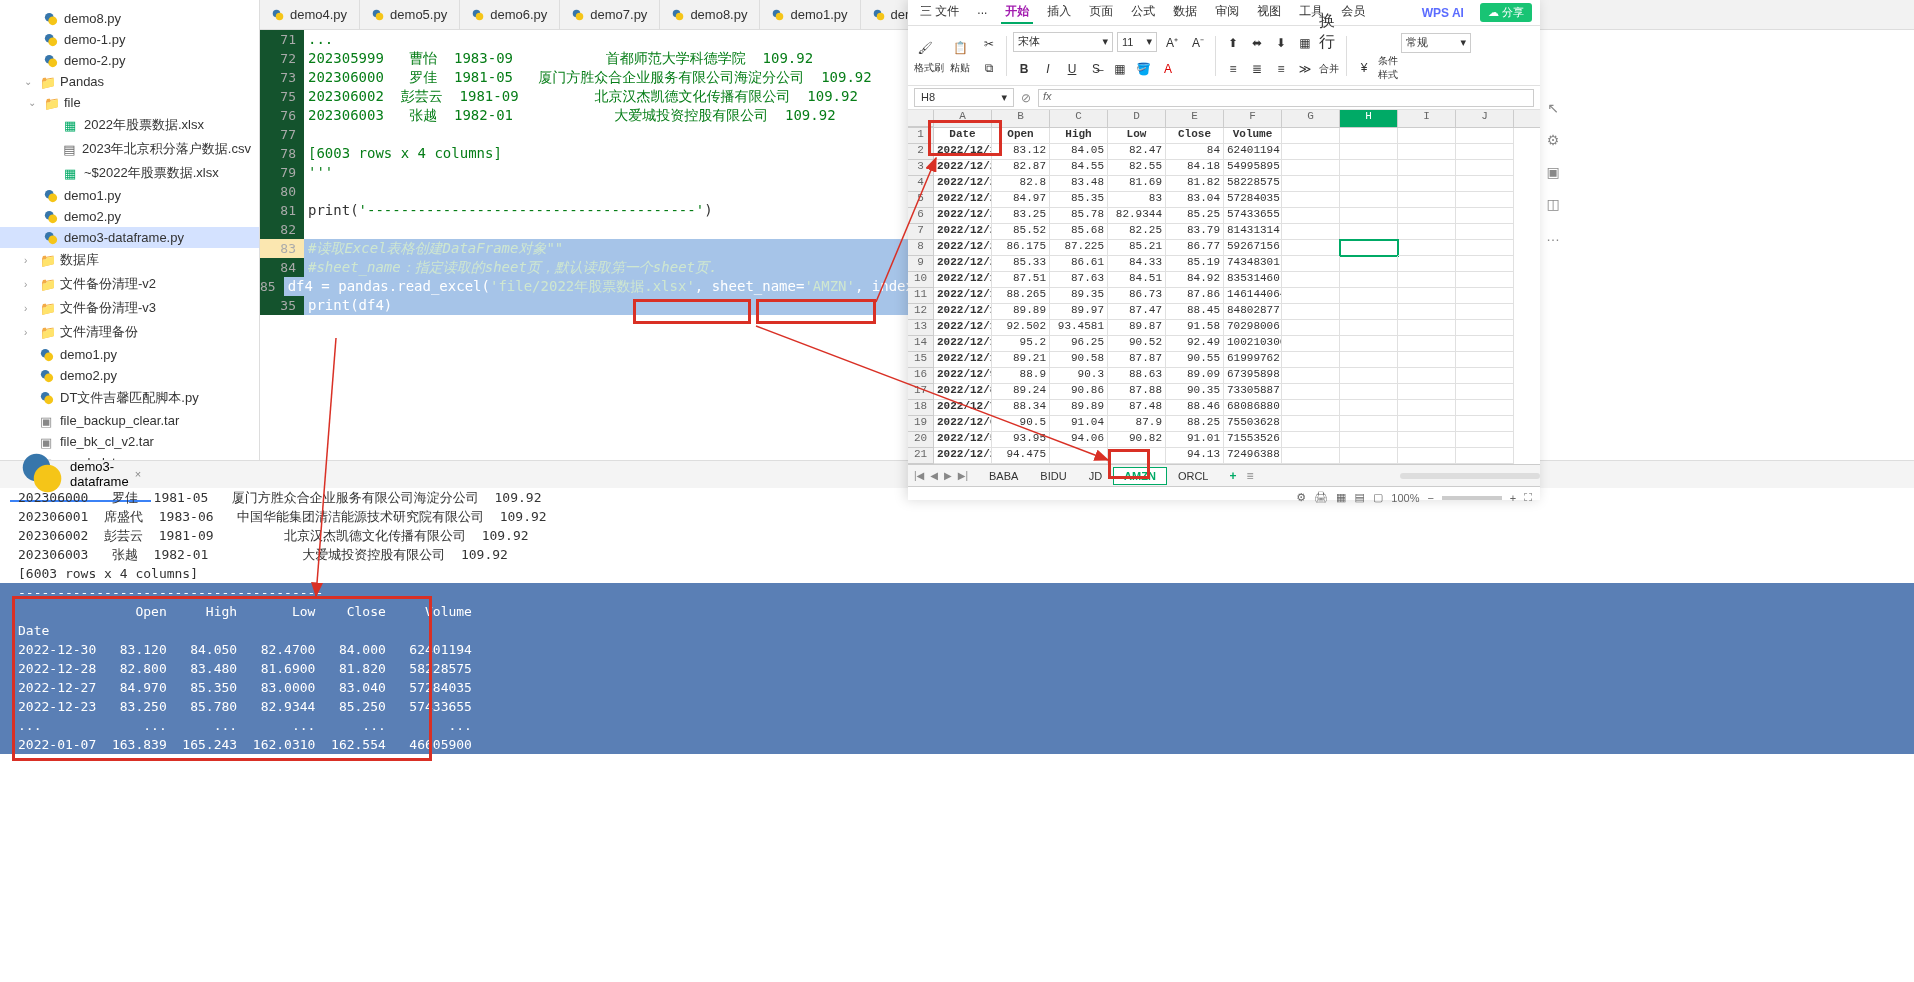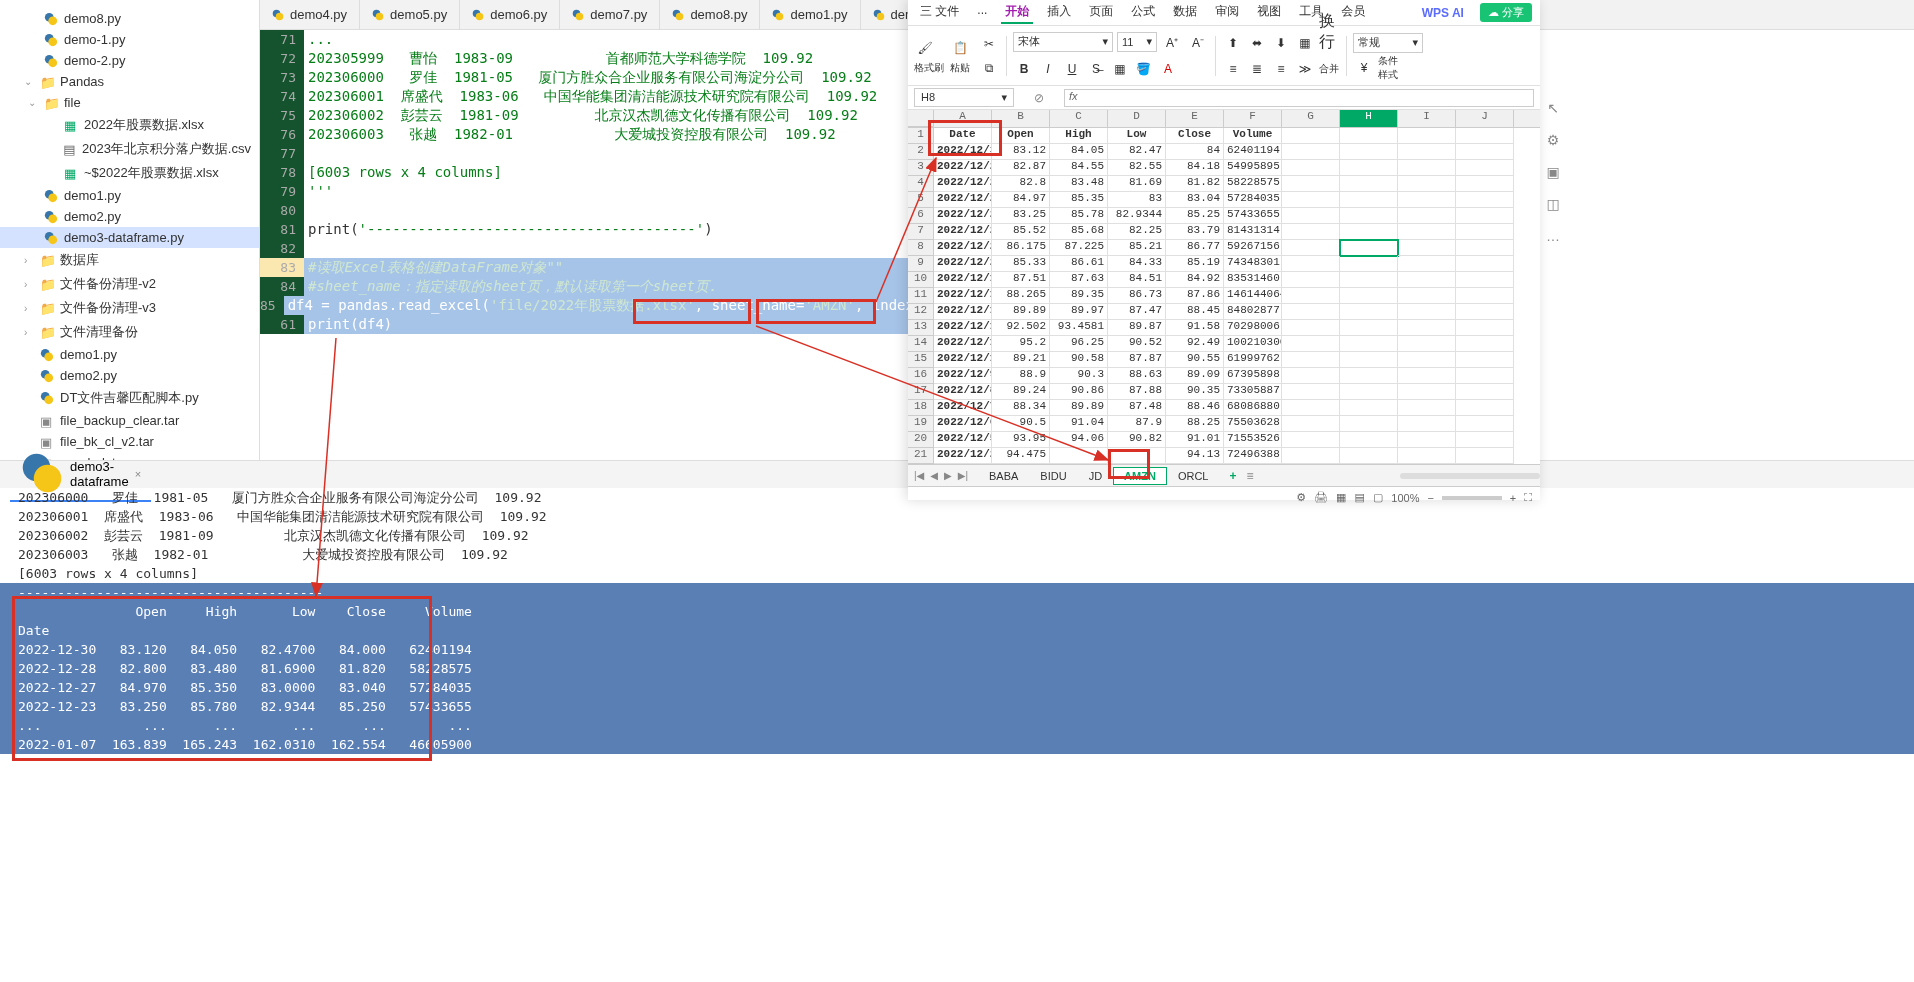--- a/index.html
+++ b/index.html
@@ -47,21 +47,21 @@
 
   
   .wps { position: absolute; left: 908px; top: 0; width: 632px; height: 500px; background: #fff; box-shadow: -2px 0 12px rgba(0,0,0,.15); font-size: 12px; }
   .wps-menubar { height: 26px; display: flex; align-items: center; gap: 10px; padding: 0 8px; border-bottom: 1px solid #e0e0e0; }
   .wps-menubar .menu-item { font-size: 12px; color: #333; padding: 2px 4px; cursor: pointer; }
   .wps-menubar .menu-item.active { color: #a21caf; font-weight: bold; border-bottom: 2px solid #0a6; }
   .wps-toolbar { height: 60px; border-bottom: 1px solid #e0e0e0; display: flex; align-items: center; padding: 4px 6px; gap: 6px; }
   .wps-toolbar-group { display: flex; flex-direction: column; gap: 2px; }
   .wps-btn { width: 22px; height: 22px; display: flex; align-items: center; justify-content: center; font-size: 12px; border: 1px solid transparent; cursor: pointer; }
   .wps-dropdown { display: flex; align-items: center; border: 1px solid #ccc; height: 20px; padding: 0 4px; font-size: 11px; background: #fff; }
-  .wps-fx { height: 24px; display: flex; align-items: center; border-bottom: 1px solid #e0e0e0; padding: 0 6px; gap: 20px; }
+  .wps-fx { height: 24px; display: flex; align-items: center; border-bottom: 1px solid #e0e0e0; padding: 0 6px; gap: 7px; }
   .wps-cellref { width: 100px; border: 1px solid #ccc; padding: 2px 6px; font-size: 11px; }
   .wps-fxbar { flex: 1; border: 1px solid #ccc; height: 18px; padding-left: 20px; position: relative; }
   .wps-fxbar::before { content: "fx"; position: absolute; left: 4px; font-style: italic; color: #666; font-size: 11px; }
   .wps-grid { position: relative; font-family: "Courier New", monospace; font-size: 12px; }
   .wps-header-row { display: flex; height: 18px; background: #f0f0f0; border-bottom: 1px solid #ccc; }
   .wps-rowhead { width: 26px; text-align: center; background: #f0f0f0; border-right: 1px solid #ccc; border-bottom: 1px solid #ccc; font-size: 11px; color: #666; flex-shrink: 0; }
   .wps-colhead { width: 58px; text-align: center; border-right: 1px solid #ccc; font-size: 11px; color: #666; flex-shrink: 0; }
   .wps-colhead.sel { background: #0a6; color: #fff; }
   .wps-row { display: flex; height: 16px; }
   .wps-cell { width: 58px; border-right: 1px solid #e0e0e0; border-bottom: 1px solid #e0e0e0; padding: 0 3px; text-align: right; font-size: 11px; white-space: nowrap; overflow: hidden; flex-shrink: 0; }
@@ -281,24 +281,20 @@
     </div>
     <div class="editor-line">
       <div class="gutter">72</div>
       <div class="code"><span class="c-str">202305999   曹怡  1983-09           首都师范大学科德学院  109.92</span></div>
     </div>
     <div class="editor-line">
       <div class="gutter">73</div>
       <div class="code"><span class="c-str">202306000   罗佳  1981-05   厦门方胜众合企业服务有限公司海淀分公司  109.92</span></div>
     </div>
     <div class="editor-line">
-      <div class="gutter">74</div>
-      <div class="code"><span class="c-str">202306001  席盛代  1983-06   中国华能集团清洁能源技术研究院有限公司  109.92</span></div>
-    </div>
-    <div class="editor-line">
       <div class="gutter">75</div>
       <div class="code"><span class="c-str">202306002  彭芸云  1981-09         北京汉杰凯德文化传播有限公司  109.92</span></div>
     </div>
     <div class="editor-line">
       <div class="gutter">76</div>
       <div class="code"><span class="c-str">202306003   张越  1982-01            大爱城投资控股有限公司  109.92</span></div>
     </div>
     <div class="editor-line">
       <div class="gutter">77</div>
       <div class="code"><span class=""></span></div>
@@ -329,21 +325,21 @@
     </div>
     <div class="editor-line sel">
       <div class="gutter">84</div>
       <div class="code"><span class="c-com">#sheet_name：指定读取的sheet页，默认读取第一个sheet页.</span></div>
     </div>
     <div class="editor-line sel">
       <div class="gutter">85</div>
       <div class="code"><span class="">df4 = pandas.read_excel(</span><span class="c-str">'file/2022年股票数据.xlsx'</span><span class="">, </span><span class="">sheet_name=</span><span class="c-str">'AMZN'</span><span class="">, </span><span class="">index_col=</span><span class="c-str">'Date'</span><span class="">)</span></div>
     </div>
     <div class="editor-line sel">
-      <div class="gutter">61</div>
+      <div class="gutter">35</div>
       <div class="code"><span class="">print(df4)</span></div>
     </div>
   </div>
 
 <div class="output-tabs">
   <div class="output-tab active">
     <svg class="pyicon" viewBox="0 0 16 16">
         <circle class="b" cx="6" cy="6" r="5"></circle>
         <circle class="y" cx="10" cy="10" r="5"></circle>
       </svg>
@@ -442,21 +438,21 @@
         <span class="wps-btn">≣</span>
         <span class="wps-btn">≡</span>
         <span class="wps-btn">≫</span>
         <span class="wps-btn" style="font-size:10px;">
             <span>合并</span>
           </span>
       </div>
     </div>
     <div style="width:1px;height:40px;background:#ddd;"></div>
     <div style="display:flex;flex-direction:column;gap:4px;">
-      <div class="wps-dropdown" style="width:70px;">
+      <div class="wps-dropdown" style="width:70px;margin-left:48px;">
           <span>常规</span>
           <span style="margin-left:auto;">▾</span>
         </div>
       <div style="display:flex;gap:2px;">
         <span class="wps-btn">¥</span>
         <span class="wps-btn" style="font-size:10px;">
             <span>条件样式</span>
           </span>
       </div>
     </div>

